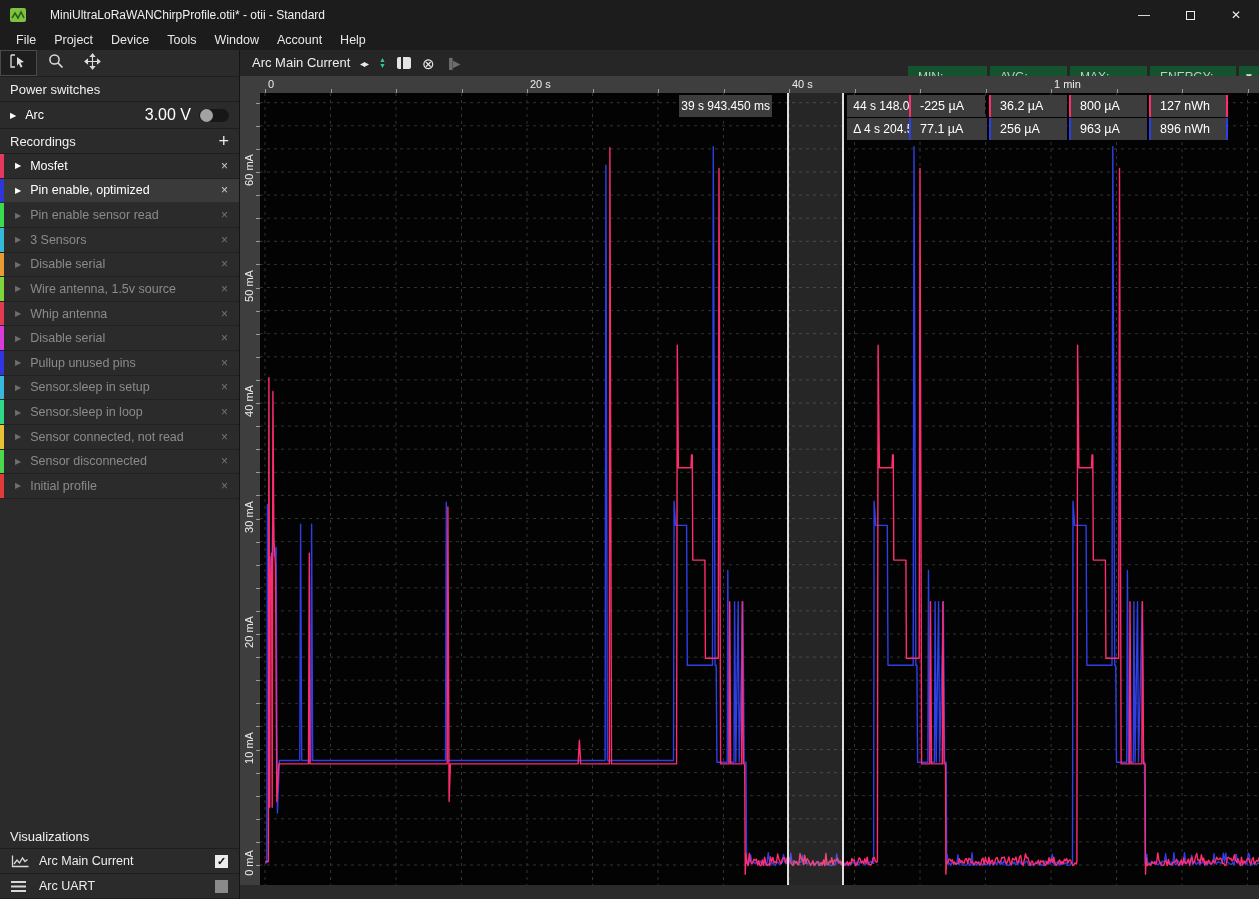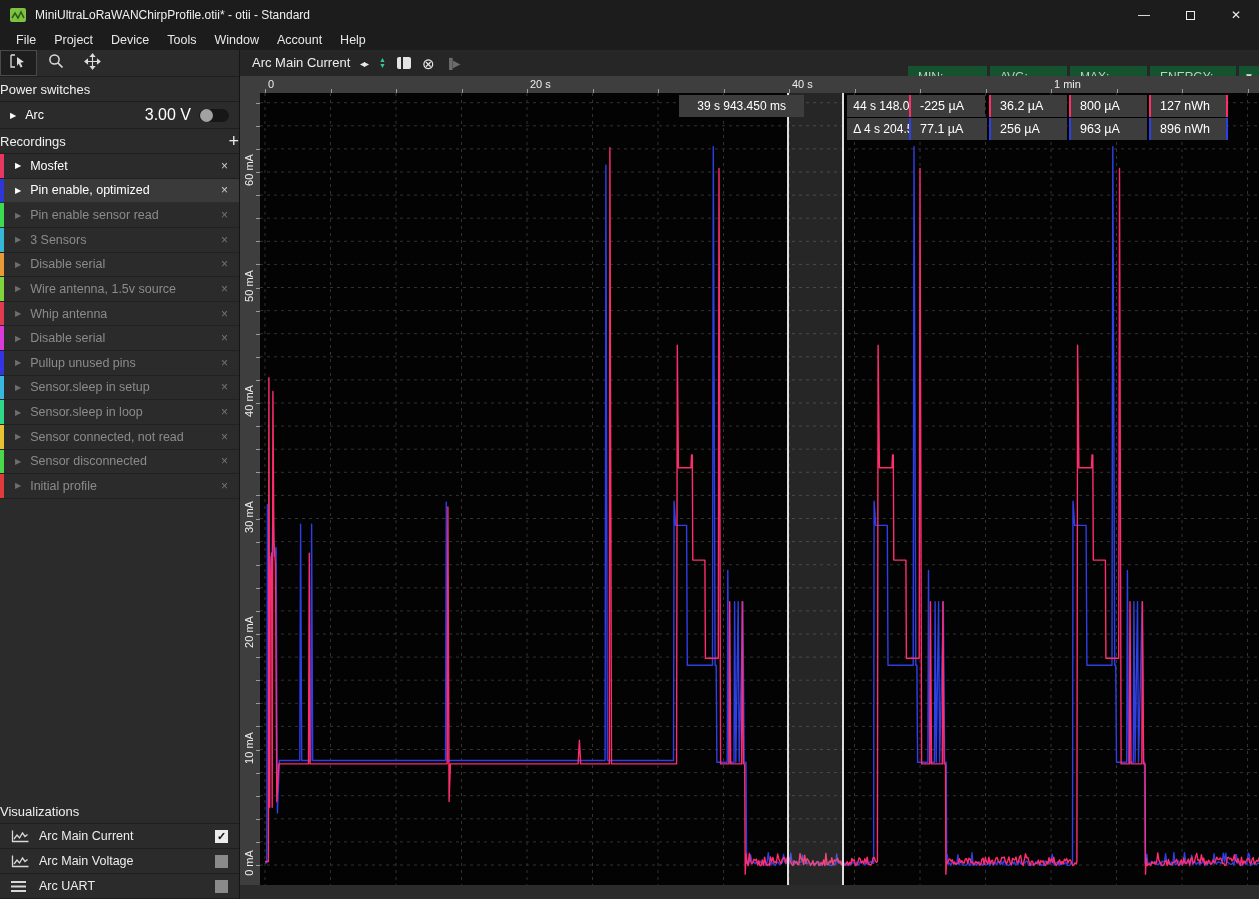--- a/index.html
+++ b/index.html
@@ -3,37 +3,37 @@
 <meta charset="utf-8">
 <style>
   html,body{margin:0;padding:0;background:#101010;}
   body{font-family:"Liberation Sans",sans-serif;}
   *{box-sizing:border-box;}
   .window{width:1259px;height:899px;position:relative;overflow:hidden;background:#1c1c1c;color:#e6e6e6;}
 
   
   .titlebar{height:30px;display:flex;align-items:center;background:#1c1c1c;}
   .app-icon{width:16px;height:16px;margin-left:10px;flex:0 0 auto;}
-  .title-text{font-size:12px;margin-left:9px;color:#f0f0f0;}
+  .title-text{font-size:12px;margin-left:24px;color:#f0f0f0;}
   .win-controls{margin-left:auto;display:flex;height:100%;}
   .win-btn{width:46px;display:flex;align-items:center;justify-content:center;color:#ededed;font-size:12px;}
   .max-glyph{width:9px;height:9px;border:1px solid #ededed;display:inline-block;}
 
   
   .menubar{height:20px;display:flex;align-items:center;padding-left:7px;background:#1c1c1c;}
   .menu-item{font-size:12.5px;color:#e8e8e8;padding:2px 9px;}
 
   .main{display:flex;height:849px;}
 
   
   .sidebar{width:240px;background:#2b2b2b;border-right:1px solid #151515;display:flex;flex-direction:column;flex:0 0 auto;}
   .tools{height:27px;display:flex;border-bottom:1px solid #1e1e1e;align-items:stretch;}
   .tool{width:37px;display:flex;align-items:center;justify-content:center;}
   .tool.active{background:#1e1e1e;border:1px solid #4a4a4a;}
-  .section-header{height:25px;display:flex;align-items:center;padding:0 0;font-size:13px;color:#f0f0f0;border-bottom:1px solid #1e1e1e;flex:0 0 auto;}
+  .section-header{height:25px;display:flex;align-items:center;padding:0 10px;font-size:13px;color:#f0f0f0;border-bottom:1px solid #1e1e1e;flex:0 0 auto;}
   .arc-row{height:27px;display:flex;align-items:center;padding:0 10px;font-size:12.5px;border-bottom:1px solid #1e1e1e;color:#fff;flex:0 0 auto;}
   .tri{font-size:8px;color:#fff;margin-right:9px;}
   .arc-val{margin-left:auto;font-size:16px;color:#fff;}
   .toggle{width:30px;height:13px;border-radius:7px;background:#171717;margin-left:8px;position:relative;}
   .knob{width:13px;height:13px;border-radius:50%;background:#a2a2a2;position:absolute;left:1px;top:0;}
   .plus-btn{margin-left:auto;font-size:18px;color:#e8e8e8;line-height:18px;}
   .rec-row{height:24.64px;display:flex;align-items:center;font-size:12.5px;border-bottom:1px solid rgba(0,0,0,0.22);flex:0 0 auto;}
   .rec-color{width:4px;align-self:stretch;flex:0 0 auto;}
   .rec-arrow{margin:0 9px 0 11px;font-size:8px;color:#6e6e6e;}
   .rec-label{color:#8b8b8b;flex:1;white-space:nowrap;overflow:hidden;}
@@ -65,21 +65,21 @@
   .yaxis{position:absolute;left:0;top:43px;width:20px;height:792px;background:#3e3e3e;}
   .bottompad{position:absolute;left:0;top:835px;width:100%;height:14px;background:#2b2b2b;}
   #plot{position:absolute;left:20px;top:43px;background:#030303;}
   .xtick{position:absolute;bottom:0;width:1px;height:4px;background:#9a9a9a;}
   .xlabel{position:absolute;top:2px;font-size:11px;color:#ececec;white-space:nowrap;}
   .ytick{position:absolute;right:0;height:1px;width:4px;background:#9a9a9a;}
   .ylabel{position:absolute;font-size:11px;color:#ececec;transform:rotate(-90deg);width:44px;text-align:center;left:-13px;white-space:nowrap;}
   .cursor-line{position:absolute;top:43px;height:792px;width:2px;background:#dedede;}
   .selection-band{position:absolute;top:43px;height:792px;background:rgba(165,165,165,0.22);}
   .tooltip{position:absolute;background:#3d3d3d;color:#fff;font-size:12px;height:22px;line-height:22px;white-space:nowrap;}
-  .t1{padding:0 18px;}
+  .t1{padding:0 2px;}
   .t2{width:63px;overflow:hidden;padding-left:6px;}
   .stat-cell{position:absolute;height:22px;line-height:22px;background:#3d3d3d;color:#fff;font-size:12.5px;padding-left:9px;white-space:nowrap;overflow:hidden;}
 </style>
 </head>
 <body>
 
 <div class="window">
 
   <div class="titlebar">
     <svg class="app-icon" viewBox="0 0 16 16">
@@ -231,30 +231,20 @@
       <div id="viz">
           <div class="viz-row">
             <span class="viz-icon">
               <svg width="18" height="13" viewBox="0 0 18 13">
                 <path d="M1.5 0.5 v11 h16" stroke="#d8d8d8" fill="none" stroke-width="1.3"></path>
                 <path d="M3 9 l3-4 2.5 3 3-5 2.5 3.5 2.5-2" stroke="#d8d8d8" fill="none" stroke-width="1.3"></path>
               </svg>
             </span>
             <span>Arc Main Current</span>
             <span class="checkbox checked">✓</span>
-          </div>
-          <div class="viz-row">
-            <span class="viz-icon">
-              <svg width="18" height="13" viewBox="0 0 18 13">
-                <path d="M1.5 0.5 v11 h16" stroke="#d8d8d8" fill="none" stroke-width="1.3"></path>
-                <path d="M3 9 l3-4 2.5 3 3-5 2.5 3.5 2.5-2" stroke="#d8d8d8" fill="none" stroke-width="1.3"></path>
-              </svg>
-            </span>
-            <span>Arc Main Voltage</span>
-            <span class="checkbox unchecked"></span>
           </div>
           <div class="viz-row">
             <span class="viz-icon">
               <svg width="15" height="11" viewBox="0 0 15 11">
                 <rect x="0" y="0" width="15" height="2" fill="#d8d8d8"></rect>
                 <rect x="0" y="4.5" width="15" height="2" fill="#d8d8d8"></rect>
                 <rect x="0" y="9" width="15" height="2" fill="#d8d8d8"></rect>
               </svg>
             </span>
             <span>Arc UART</span>

